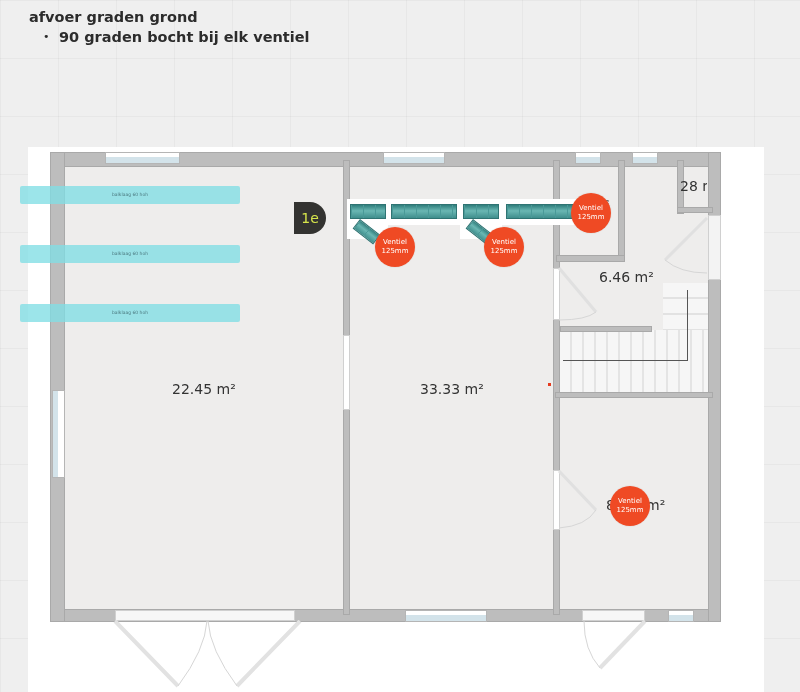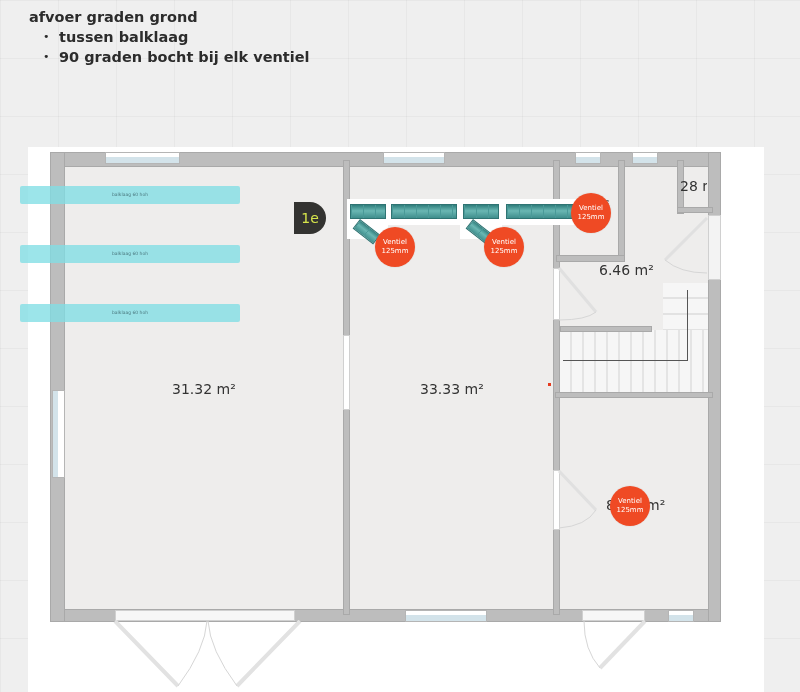--- a/index.html
+++ b/index.html
@@ -31,21 +31,20 @@
   .marker{position:absolute;width:32px;height:32px;background:#333331;border-radius:0 16px 16px 0;color:#d6e54b;font-size:14px;line-height:32px;text-align:center;}
   .stairs{position:absolute;background:repeating-linear-gradient(to right,#f6f6f6 0 10px,#e4e4e4 10px 12px);}
   .stairsv{position:absolute;background:repeating-linear-gradient(to bottom,#f6f6f6 0 14px,#e2e2e2 14px 16px);}
 </style>
 </head>
 <body>
 
 <div class="note">
   <div>afvoer graden grond</div>
   <ul>
-    <li>tussen balklaag</li>
     <li>90 graden bocht bij elk ventiel</li>
   </ul>
 </div>
 
 <div class="canvas"></div>
 
 <div class="floor" style="left:65px;top:167px;width:278px;height:442px;"></div>
 <div class="floor" style="left:350px;top:167px;width:203px;height:442px;"></div>
 <div class="floor" style="left:560px;top:167px;width:58px;height:88px;"></div>
 <div class="floor" style="left:625px;top:167px;width:83px;height:225px;"></div>
@@ -117,23 +116,23 @@
 <div class="duct" style="left:350px;top:204px;width:36px;height:15px;"></div>
 <div class="duct" style="left:360px;top:219px;width:26px;height:12px;transform:rotate(38deg);transform-origin:left top;"></div>
 <div class="ductbox" style="left:388px;top:199px;width:72px;height:26px;"></div>
 <div class="duct" style="left:391px;top:204px;width:66px;height:15px;"></div>
 <div class="ductbox" style="left:460px;top:199px;width:42px;height:40px;"></div>
 <div class="duct" style="left:463px;top:204px;width:36px;height:15px;"></div>
 <div class="duct" style="left:473px;top:219px;width:26px;height:12px;transform:rotate(38deg);transform-origin:left top;"></div>
 <div class="ductbox" style="left:502px;top:199px;width:76px;height:26px;"></div>
 <div class="duct" style="left:506px;top:204px;width:70px;height:15px;"></div>
 
-<div class="area" style="left:172px;top:381px;">31.32 m²</div>
+<div class="area" style="left:172px;top:381px;">22.45 m²</div>
 <div class="area" style="left:420px;top:381px;">33.33 m²</div>
-<div class="area" style="left:599px;top:262px;text-align:center;">6.46 m²</div>
+<div class="area" style="left:599px;top:269px;text-align:center;">6.46 m²</div>
 <div class="area" style="left:680px;top:178px;width:27px;overflow:hidden;">28 m</div>
 <div class="area" style="left:606px;top:497px;">8</div>
 <div class="area" style="left:646px;top:497px;">m²</div>
 <div class="area" style="left:605px;top:198px;font-size:11px;">²</div>
 
 <div class="ventiel" style="left:375px;top:227px;">
   <span>Ventiel</span>
   <span>125mm</span>
 </div>
 <div class="ventiel" style="left:484px;top:227px;">

